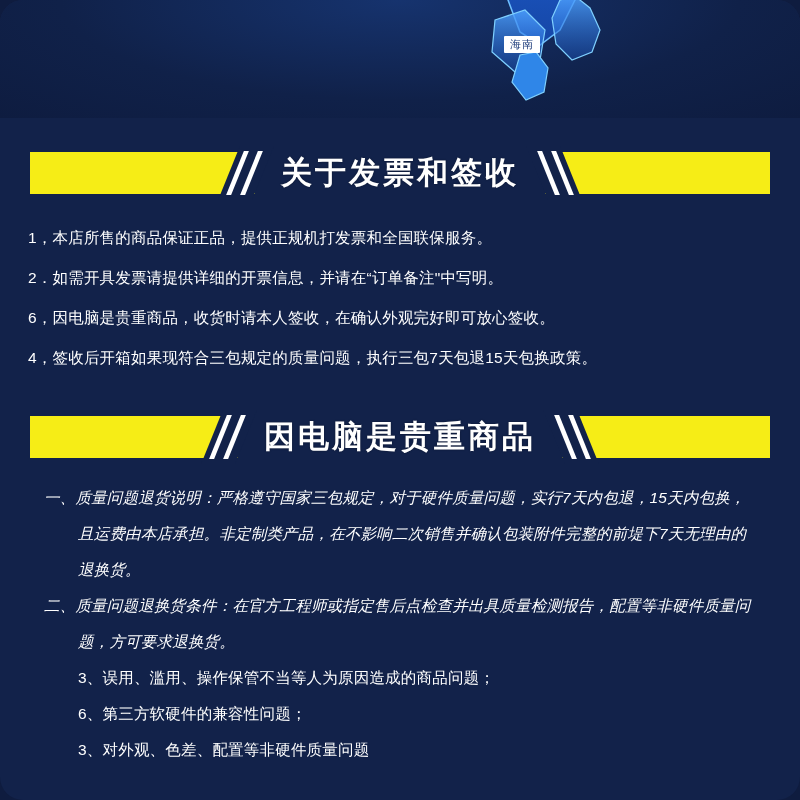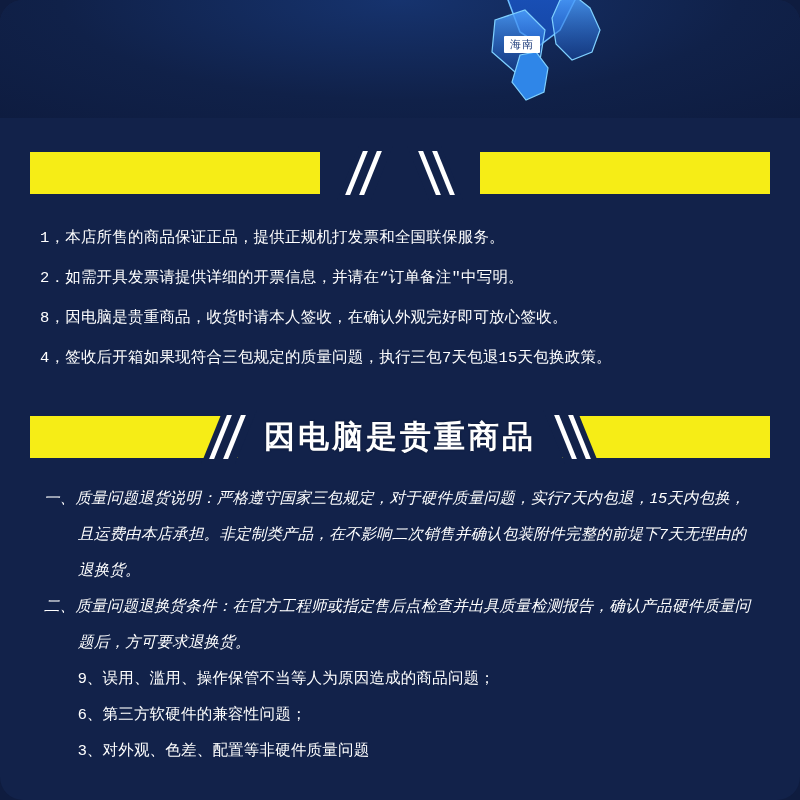--- a/index.html
+++ b/index.html
@@ -115,22 +115,21 @@
     height: 44px;
     background: #ffffff;
   }
   .banner .slash.l1 { left: -6px; transform: skewX(-22deg); }
   .banner .slash.l2 { left: -20px; transform: skewX(-22deg); }
   .banner .slash.r1 { right: -6px; transform: skewX(22deg); }
   .banner .slash.r2 { right: -20px; transform: skewX(22deg); }
 
   
   .list-block {
-    padding: 18px 44px 4px 40px;
-    font-family: Liberation Mono, monospace;
+    padding: 18px 44px 4px 28px;
   }
   .list-item {
     font-size: 15.5px;
     line-height: 40px;
     color: #ffffff;
     white-space: nowrap;
     letter-spacing: 0.2px;
   }
 
   .policy-block {
@@ -186,45 +185,46 @@
     </svg>
     <div class="map-label hainan">海南</div>
   </div>
 
   <div class="banner">
     <div class="bar-left"></div>
     <div class="bar-right"></div>
     <div class="plate">
       <span class="slash l2"></span>
       <span class="slash l1"></span>
+      <span class="title">关于发票和签收</span>
       <span class="slash r1"></span>
       <span class="slash r2"></span>
     </div>
   </div>
 
   <div class="list-block">
     <div class="list-item">1，本店所售的商品保证正品，提供正规机打发票和全国联保服务。</div>
     <div class="list-item">2．如需开具发票请提供详细的开票信息，并请在“订单备注"中写明。</div>
-    <div class="list-item">8，因电脑是贵重商品，收货时请本人签收，在确认外观完好即可放心签收。</div>
+    <div class="list-item">6，因电脑是贵重商品，收货时请本人签收，在确认外观完好即可放心签收。</div>
     <div class="list-item">4，签收后开箱如果现符合三包规定的质量问题，执行三包7天包退15天包换政策。</div>
   </div>
 
   <div class="banner">
     <div class="bar-left"></div>
     <div class="bar-right"></div>
     <div class="plate">
       <span class="slash l2"></span>
       <span class="slash l1"></span>
       <span class="title">因电脑是贵重商品</span>
       <span class="slash r1"></span>
       <span class="slash r2"></span>
     </div>
   </div>
 
   <div class="policy-block">
     <div class="policy-item indent-hang">一、质量问题退货说明：严格遵守国家三包规定，对于硬件质量问题，实行7天内包退，15天内包换，且运费由本店承担。非定制类产品，在不影响二次销售并确认包装附件完整的前堤下7天无理由的退换货。</div>
-    <div class="policy-item indent-hang">二、质量问题退换货条件：在官方工程师或指定售后点检查并出具质量检测报告，确认产品硬件质量问题后，方可要求退换货。</div>
-    <div class="policy-sub">9、误用、滥用、操作保管不当等人为原因造成的商品问题；</div>
+    <div class="policy-item indent-hang">二、质量问题退换货条件：在官方工程师或指定售后点检查并出具质量检测报告，配置等非硬件质量问题，方可要求退换货。</div>
+    <div class="policy-sub">3、误用、滥用、操作保管不当等人为原因造成的商品问题；</div>
     <div class="policy-sub">6、第三方软硬件的兼容性问题；</div>
     <div class="policy-sub">3、对外观、色差、配置等非硬件质量问题</div>
   </div>
 
 </div>
 
 </body></html>

